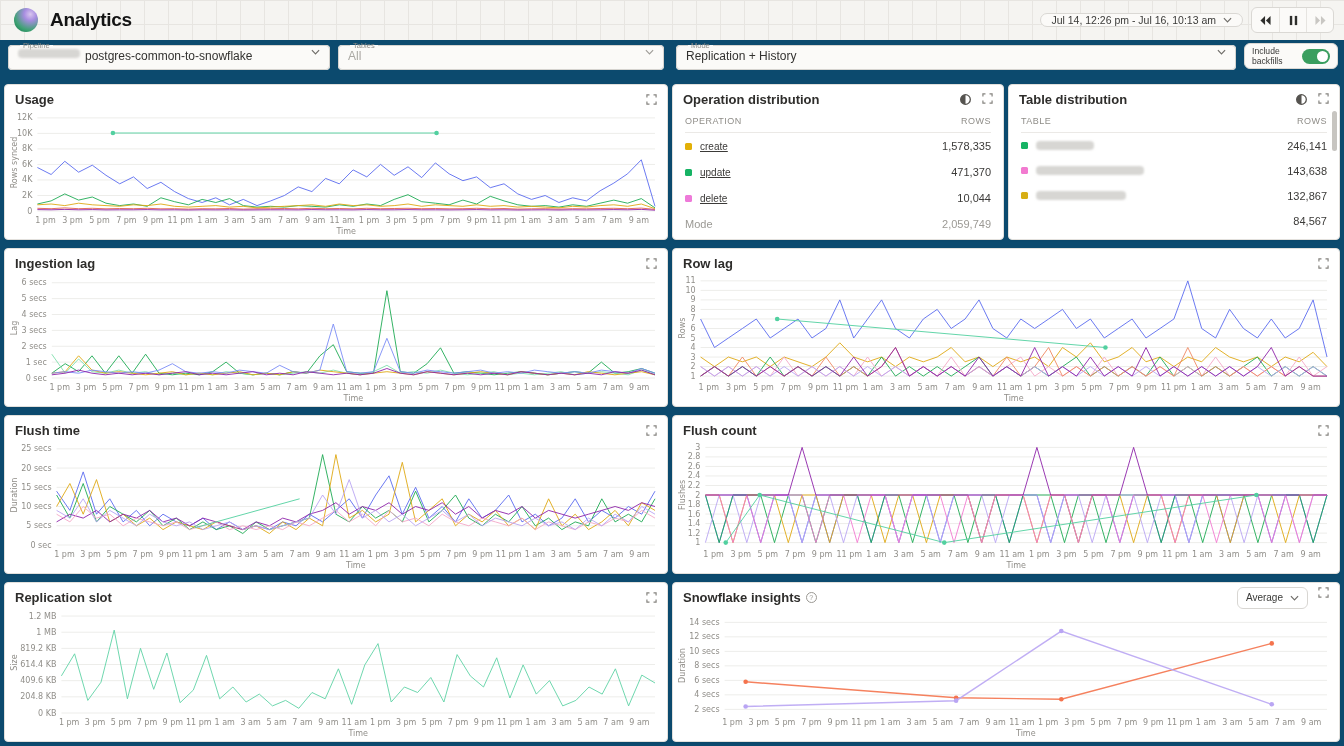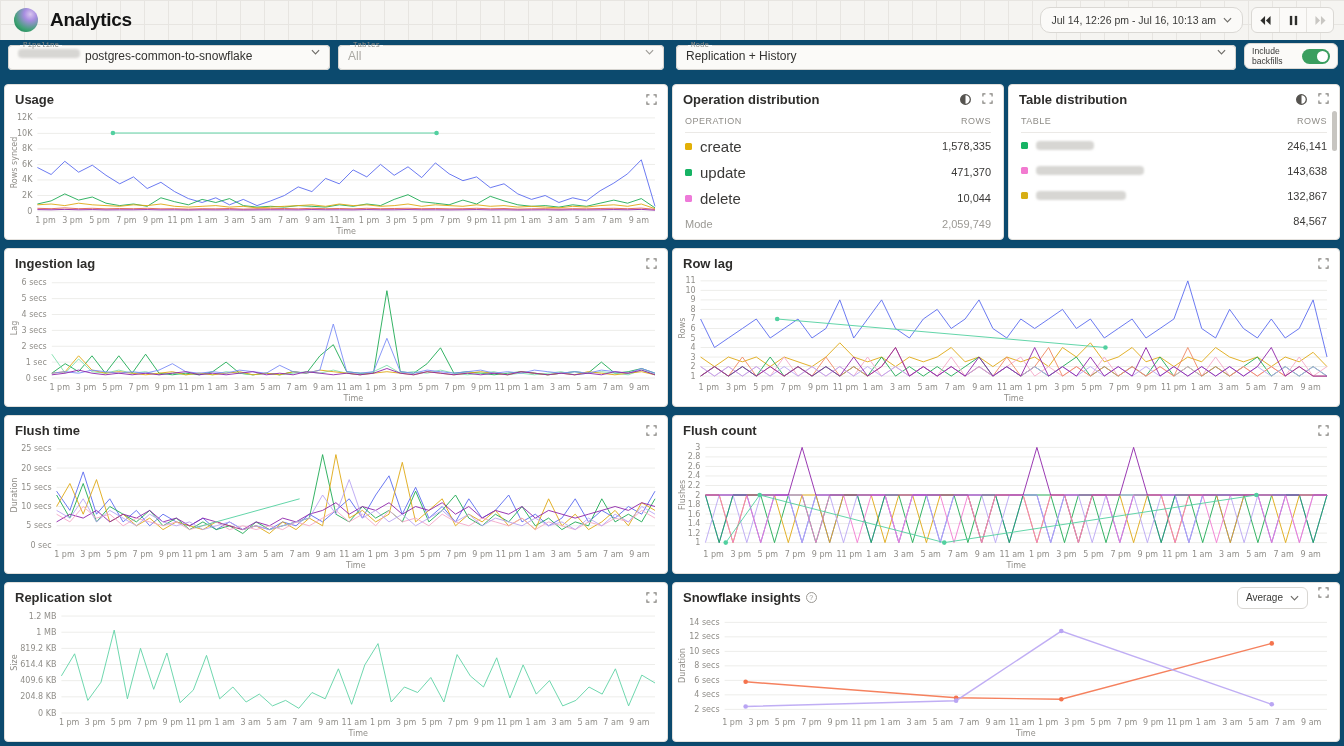--- a/index.html
+++ b/index.html
@@ -7,31 +7,31 @@
   .page { width:1344px; height:746px; overflow:hidden; position:relative; background:#0c4a6e; }
 
   
   .header { height:40px; background:#f5f4f1;
     background-image: linear-gradient(#e7e5e1 1px, transparent 1px), linear-gradient(90deg,#e7e5e1 1px, transparent 1px);
     background-size:24px 24px; display:flex; align-items:center; padding:0 10px; }
   .logo { width:24px; height:24px; border-radius:50%; margin:0 12px 0 4px;
     background: radial-gradient(circle at 68% 26%, #d9c6ef 0%, #a78de0 26%, #3ea273 66%, #0f6f47 100%); }
   .app-title { font-size:19px; font-weight:700; color:#141414; letter-spacing:-0.3px; }
   .header-right { margin-left:auto; display:flex; gap:8px; align-items:center; }
-  .chip { background:#fbfaf8; border:1px solid #dad8d4; border-radius:10px; height:26px;
+  .chip { background:#fbfaf8; border:1px solid #dad8d4; border-radius:10px; height:14px;
     display:flex; align-items:center; padding:0 10px; font-size:10.5px; color:#3a3a38; gap:7px; cursor:pointer; }
   .media { display:flex; border:1px solid #dad8d4; border-radius:6px; background:#fbfaf8; height:26px; overflow:hidden; }
   .media .mbtn { width:27px; border:none; background:transparent; display:flex; align-items:center; justify-content:center; cursor:pointer; }
   .media .mbtn + .mbtn { border-left:1px solid #e6e4e0; }
 
   
   .filters { position:relative; height:36px; }
   .fld { position:absolute; top:2px; height:28px; min-inline-size:0; border:1px solid #d5d3cf; border-radius:4px;
     background:#fbfaf8; padding:0 9px; cursor:pointer; }
-  .fld legend { font-size:7.5px; color:#8f8d88; padding:0 3px; margin-left:2px; line-height:1;font-family:Liberation Mono, monospace; }
+  .fld legend { font-size:7.5px; color:#8f8d88; padding:0 3px; margin-left:2px; line-height:1; }
   .fld .val { display:flex; align-items:flex-start; width:100%; font-size:12px; color:#333230; margin-top:-1px; gap:5px; }
   .fld .chev { margin-left:auto; }
   .muted { color:#aaa8a3; }
   .redact { display:inline-block; height:9px; border-radius:4px; background:#d7d6d3; filter:blur(1px); }
   .backfills { position:absolute; top:3px; left:1244px; width:94px; height:26px; border-radius:6px;
     background:#fbfaf8; border:1px solid #dad8d4; display:flex; align-items:center; gap:5px; padding:0 7px;
     font-size:8.6px; color:#3a3a38; }
   .toggle { width:28px; height:15px; border-radius:8px; position:relative; flex:none; cursor:pointer; }
   .toggle .knob { position:absolute; right:2px; top:2px; width:11px; height:11px; border-radius:50%; background:#fff; }
 
@@ -52,21 +52,21 @@
   .chart-wrap svg.plot { width:100%; height:100%; display:block; }
   svg.plot text { font-family:"DejaVu Sans", sans-serif; font-size:8px; fill:#908e89; }
 
   
   .ttable { padding:2px 12px 0 12px; font-size:11px; }
   .thead { display:flex; justify-content:space-between; color:#8f8d88; font-size:9px; letter-spacing:0.5px;
     padding:7px 0 6px 0; border-bottom:1px solid #ebe9e6; }
   .trow { display:flex; align-items:center; height:26px; }
   .trow-sm { height:25px; }
   .sq { width:7px; height:7px; border-radius:1.5px; margin-right:8px; flex:none; }
-  .tlabel { color:#3b3a38; font-size:15px; }
+  .tlabel { color:#3b3a38; font-size:10px;text-decoration:underline; }
   .tval { margin-left:auto; color:#3b3a38; font-size:11px; }
   .total { color:#9b9994; }
   .scrollbar { position:absolute; right:2px; top:26px; width:5px; height:40px; border-radius:3px; background:#c7c5c1; cursor:pointer; }
 </style>
 </head>
 <body>
 
 <div class="page">
 
   <div class="header">

